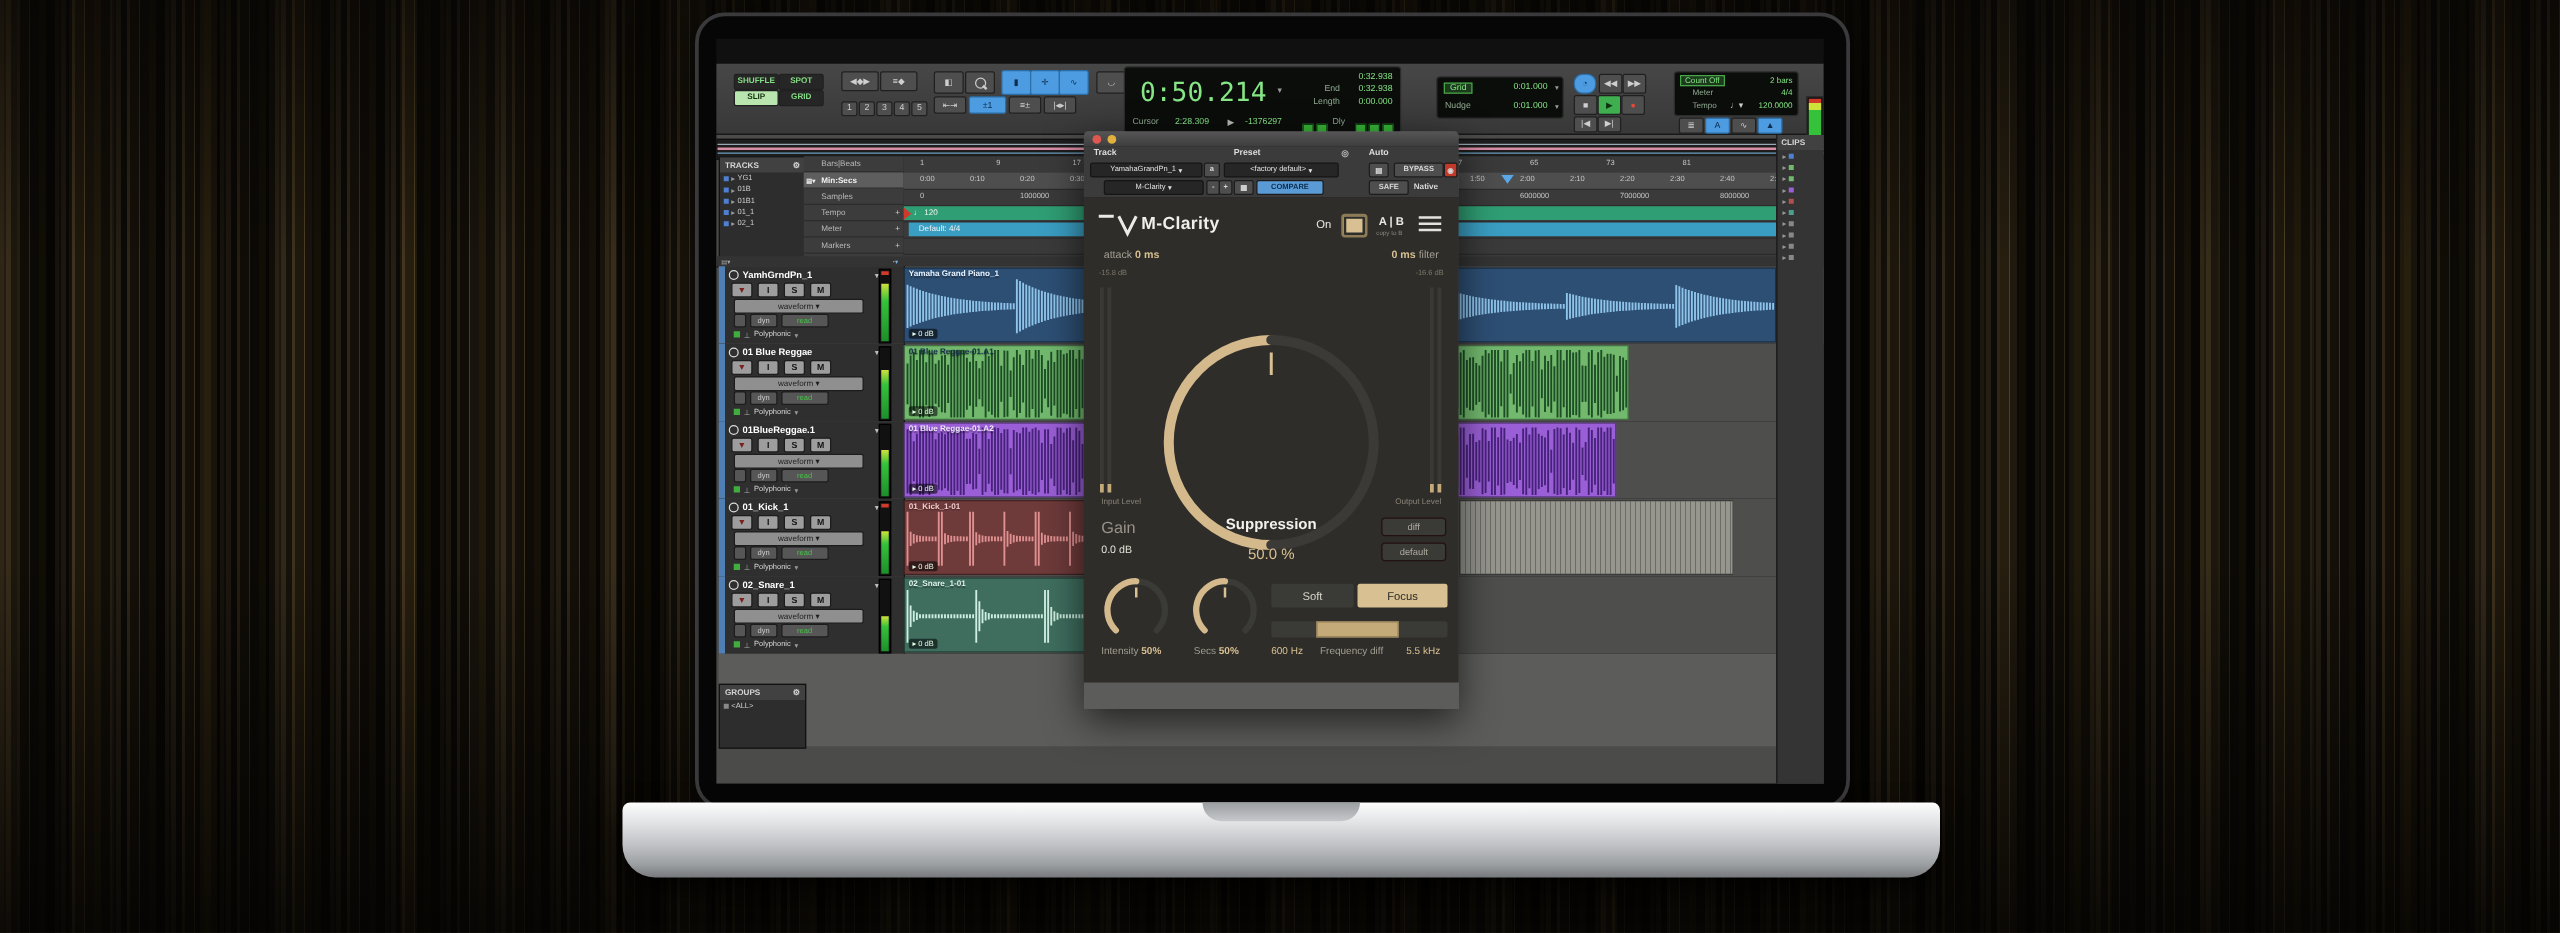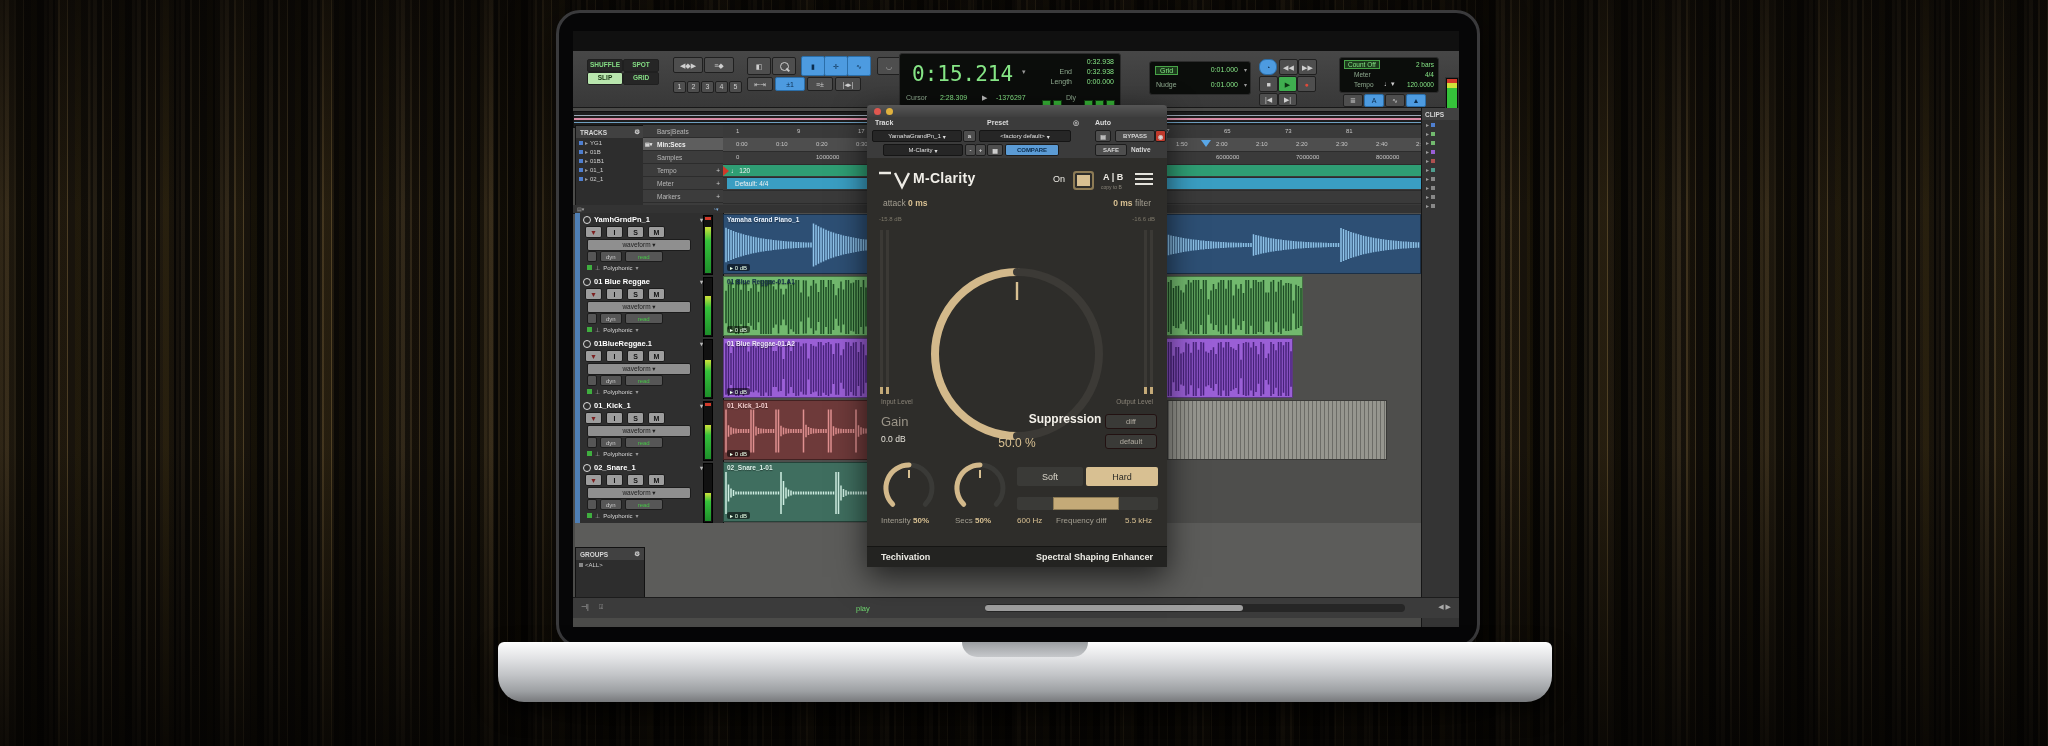--- a/index.html
+++ b/index.html
@@ -114,21 +114,21 @@
   #burger{position:absolute;left:268px;top:7px;width:18px;height:12px;display:flex;flex-direction:column;justify-content:space-between;}
   #burger i{height:2px;background:#e4e2dc;}
   .atk{position:absolute;top:40px;font-size:8.5px;}
   .dbl{position:absolute;top:58px;font-size:6px;color:#7d7869;}
   .pmeter{position:absolute;top:72px;width:10px;height:164px;display:flex;gap:3px;}
   .pmeter i{width:3px;height:100%;background:linear-gradient(0deg,#c4aa78 0 7px,#3b3935 7px 100%);}
   #iolabel-l{position:absolute;left:14px;top:240px;font-size:6.5px;color:#8a8478;}
   #iolabel-r{position:absolute;right:14px;top:240px;font-size:6.5px;color:#8a8478;}
   #gainlbl{position:absolute;left:14px;top:256px;font-size:13px;color:#9a9488;}
   #gainval{position:absolute;left:14px;top:276px;font-size:8.5px;color:#e4e1d8;}
-  #suplbl{position:absolute;left:0;top:254px;width:300px;text-align:center;font-size:12px;font-weight:bold;color:#f4f1ea;margin-left:48px;}
+  #suplbl{position:absolute;left:0;top:254px;width:300px;text-align:center;font-size:12px;font-weight:bold;color:#f4f1ea;}
   #supval{position:absolute;left:0;top:278px;width:300px;text-align:center;font-size:12px;}
   .sideb{position:absolute;width:50px;height:13px;background:#3a3a37;border:1px solid #211;border-radius:3px;color:#b0aba0;font-size:7.5px;display:flex;align-items:center;justify-content:center;}
   .shbtn{position:absolute;top:309px;height:19px;display:flex;align-items:center;justify-content:center;font-size:9px;border-radius:2px;}
   #softbtn{left:150px;width:66px;background:#3a3a37;color:#d9d5c9;}
   #hardbtn{left:219px;width:72px;background:#d8c092;color:#2a2a26;}
   #fslider{position:absolute;left:150px;top:339px;width:141px;height:13px;background:#3a3a37;border-radius:2px;}
   #fslider i{position:absolute;left:36px;top:0;width:66px;height:13px;background:#c4aa78;border:1px solid #8d7b55;box-sizing:border-box;}
   .klabel{position:absolute;top:358px;font-size:8px;white-space:nowrap;}
   svg{position:absolute;overflow:visible;}
 </style>
@@ -167,21 +167,21 @@
 
         <div class="btn" style="left:174px;top:26px;width:24px;height:12px;">⇤⇥</div>
         <div class="btn blue" style="left:202px;top:26px;width:28px;height:12px;">±1</div>
         <div class="btn" style="left:234px;top:26px;width:24px;height:12px;">≡±</div>
         <div class="btn" style="left:262px;top:26px;width:24px;height:12px;">|◂▸|</div>
         <div class="btn blue" style="left:380px;top:26px;width:30px;height:12px;">∿▭</div>
         <div class="btn" style="left:414px;top:26px;width:26px;height:12px;">◂≡▸</div>
         <div class="btn" style="left:446px;top:26px;width:26px;height:12px;">▭▭</div>
 
         <div class="lcd" style="left:326px;top:2px;width:220px;height:52px;">
-          <span style="position:absolute;left:12px;top:8px;font-family:'DejaVu Sans Mono',monospace;font-size:21px;">0:15.214</span>
+          <span style="position:absolute;left:12px;top:8px;font-family:'DejaVu Sans Mono',monospace;font-size:21px;">0:50.214</span>
           <span style="position:absolute;left:122px;top:14px;font-size:7px;color:#9a9a9a;">▾</span>
           <span style="position:absolute;right:6px;top:4px;font-size:7px;">0:32.938</span>
           <span class="glabel" style="position:absolute;right:48px;top:14px;font-size:7px;">End</span>
           <span style="position:absolute;right:6px;top:14px;font-size:7px;">0:32.938</span>
           <span class="glabel" style="position:absolute;right:48px;top:24px;font-size:7px;">Length</span>
           <span style="position:absolute;right:6px;top:24px;font-size:7px;">0:00.000</span>
           <span class="glabel" style="position:absolute;left:6px;top:40px;font-size:7px;">Cursor</span>
           <span style="position:absolute;left:40px;top:40px;font-size:7px;">2:28.309</span>
           <span style="position:absolute;left:82px;top:40px;font-size:7px;color:#b8b8b8;">▶</span>
           <span style="position:absolute;left:96px;top:40px;font-size:7px;">-1376297</span>
@@ -564,29 +564,20 @@
                 <span style="color:#999">▸</span>
                 <span class="csq" style="background:#888"></span>
               </div>
               <div class="citem">
                 <span style="color:#999">▸</span>
                 <span class="csq" style="background:#888"></span>
               </div>
             </div>
         </div>
 
-        <div id="bottombar">
-          <span style="position:absolute;left:8px;top:5px;font-size:7px;color:#aaa;">⊣|</span>
-          <span style="position:absolute;left:26px;top:5px;font-size:7px;color:#aaa;">⍗</span>
-          <span class="playtxt">play</span>
-          <div id="hsb">
-              <i></i>
-            </div>
-          <span style="position:absolute;right:8px;top:5px;font-size:7px;color:#aaa;">◀ ▶</span>
-        </div>
       </div>
 
       <div id="plugin">
         <div id="ptitle">
           <i class="tl" style="left:7px;background:#e0574f;"></i>
           <i class="tl" style="left:19px;background:#e0b13e;"></i>
         </div>
         <div id="phdr">
           <span class="phlabel" style="left:8px;">Track</span>
           <span class="phlabel" style="left:120px;">Preset</span>
@@ -668,36 +659,32 @@
             <path d="M13.7,46.3 A23,23 0 0 1 30,7" stroke="#d3b98b" stroke-width="5" fill="none" stroke-linecap="round"></path>
             <line x1="30" y1="12" x2="30" y2="20" stroke="#d8c092" stroke-width="2"></line>
           </svg>
           <svg width="60" height="60" style="left:83px;top:300px;">
             <path d="M30,30 m-16.3,16.3 a23,23 0 1 1 32.6,0" stroke="#3a3a37" stroke-width="5" fill="none" stroke-linecap="round"></path>
             <path d="M13.7,46.3 A23,23 0 0 1 30,7" stroke="#d3b98b" stroke-width="5" fill="none" stroke-linecap="round"></path>
             <line x1="30" y1="12" x2="30" y2="20" stroke="#d8c092" stroke-width="2"></line>
           </svg>
 
           <div id="softbtn" class="shbtn">Soft</div>
-          <div id="hardbtn" class="shbtn">Hard</div>
+          <div id="hardbtn" class="shbtn">Focus</div>
           <div id="fslider">
               <i></i>
             </div>
 
           <span class="klabel" style="left:14px;"><span class="gry">Intensity</span> <b class="acc">50%</b></span>
           <span class="klabel" style="left:88px;"><span class="gry">Secs</span> <b class="acc">50%</b></span>
           <span class="klabel acc" style="left:150px;">600 Hz</span>
           <span class="klabel gry" style="left:189px;">Frequency diff</span>
           <span class="klabel acc" style="left:258px;">5.5 kHz</span>
         </div>
 
-        <div id="pfoot">
-          <span>Techivation</span>
-          <span>Spectral Shaping Enhancer</span>
-        </div>
       </div>
 
     </div>
   </div>
 
   <div id="base">
       <div id="basenotch"></div>
     </div>
 </div>
 

